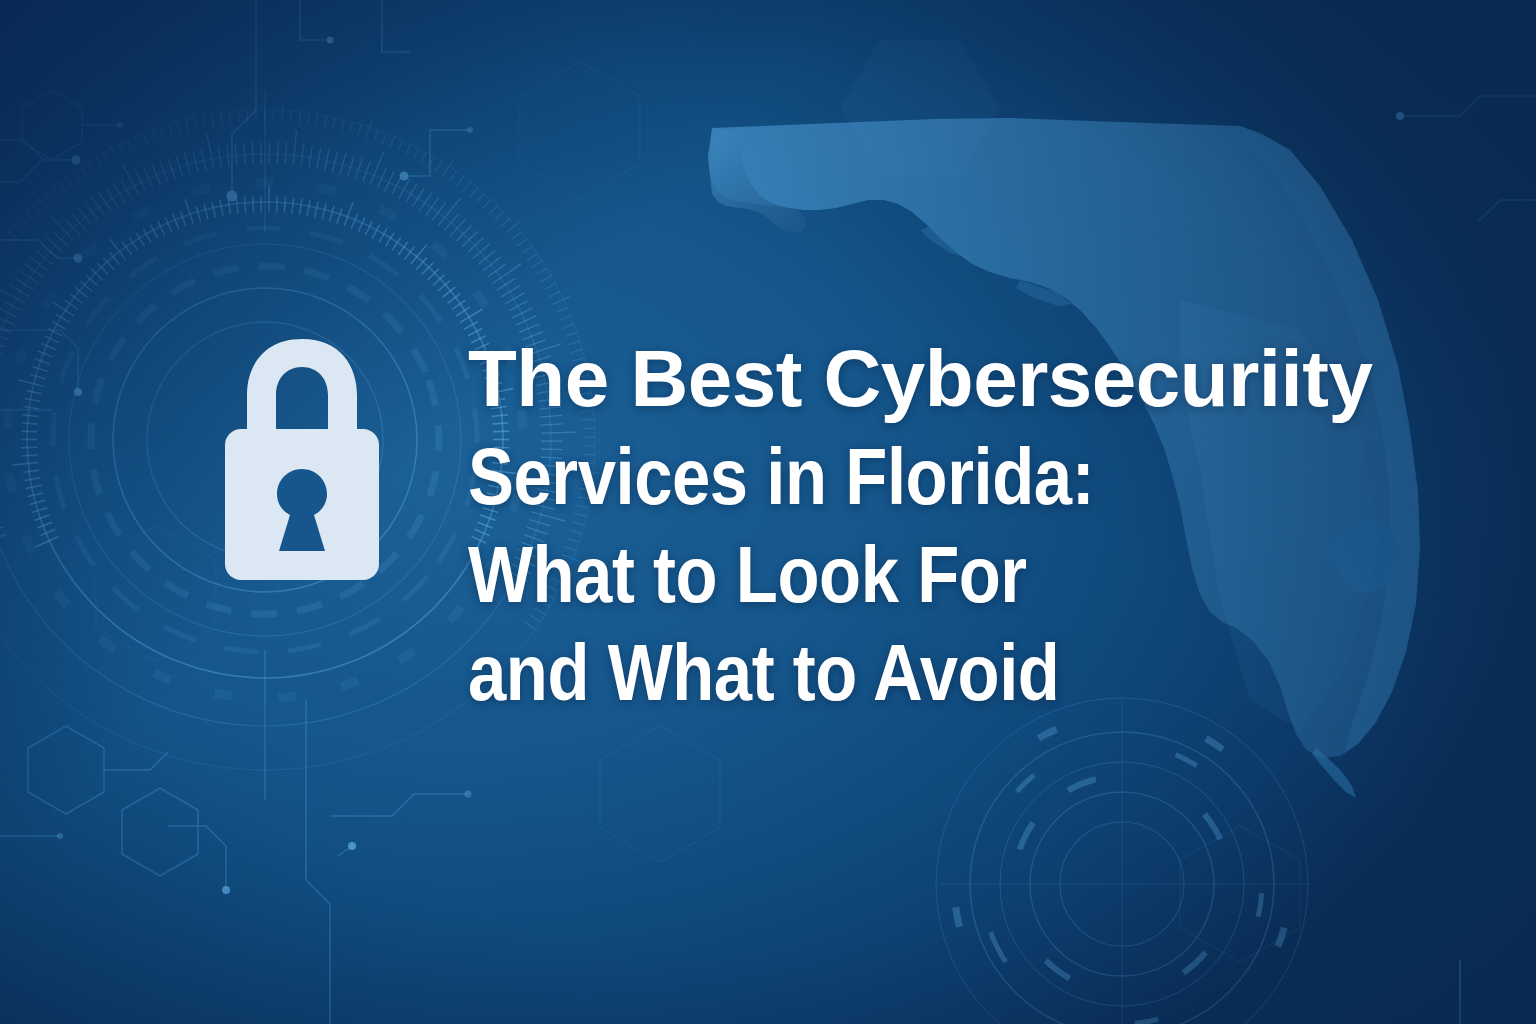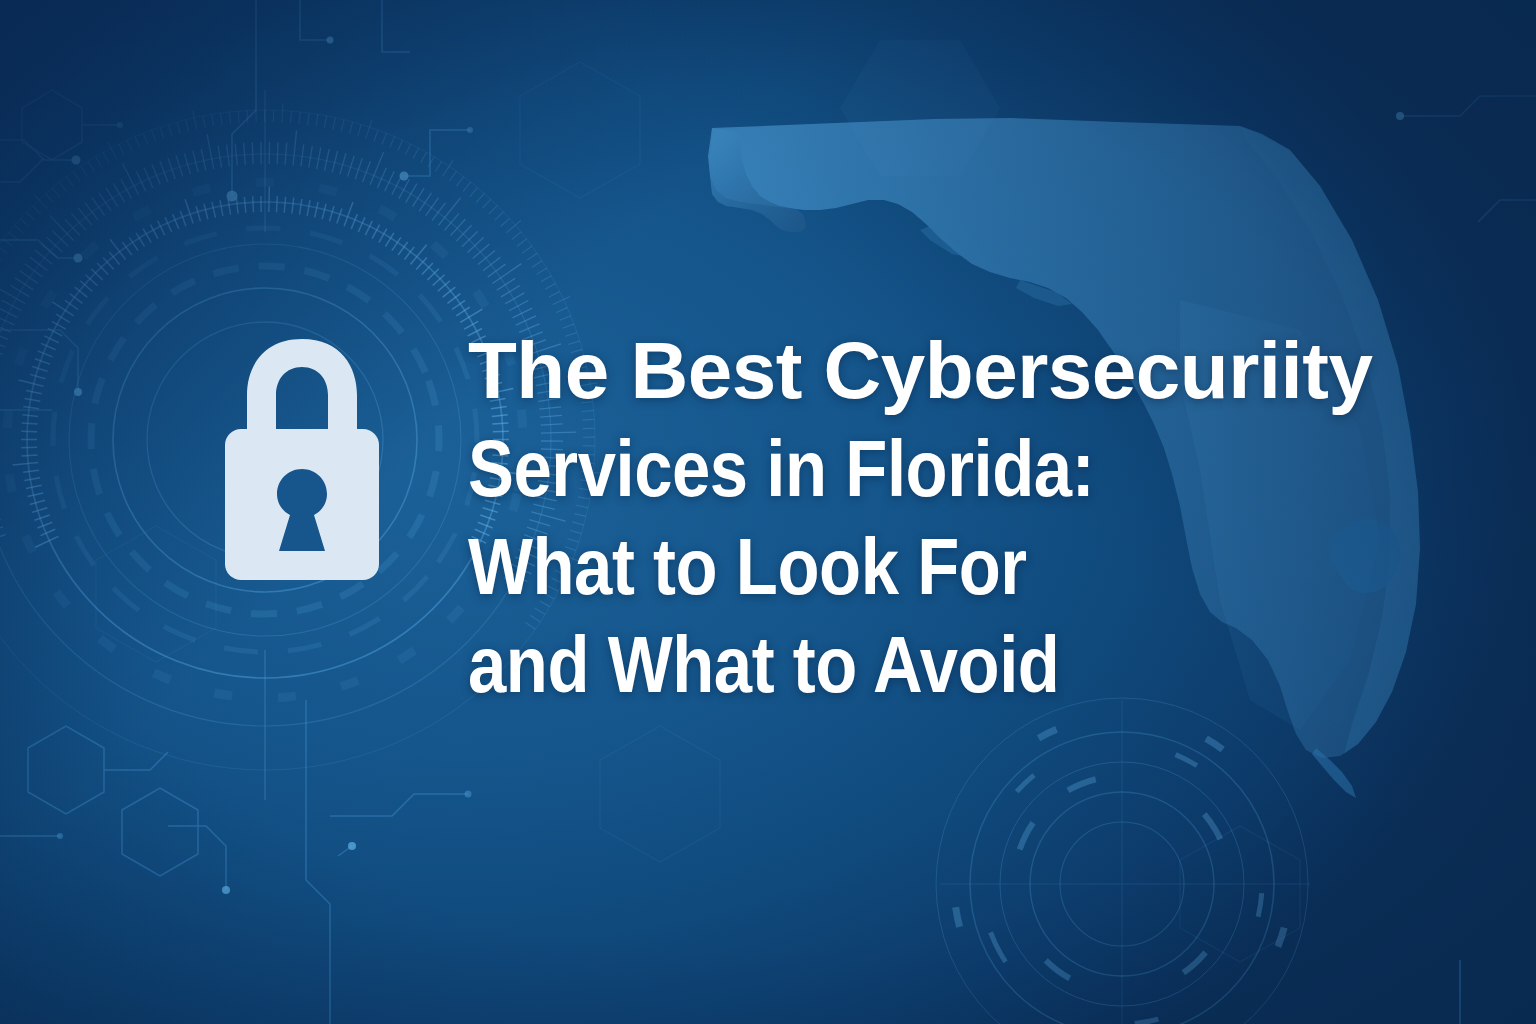--- a/index.html
+++ b/index.html
@@ -60,21 +60,21 @@
     left: 213px;
     top: 333px;
     width: 178px;
     height: 253px;
   }
 
   
   #headline {
     position: absolute;
     left: 468px;
-    top: 322px;
+    top: 330px;
     width: 920px;
   }
   .hl-line {
     display: block;
     color: #ffffff;
     font-family: "Liberation Sans", sans-serif;
     font-weight: bold;
     font-size: 80px;
     line-height: 98px;
     letter-spacing: -0.5px;

